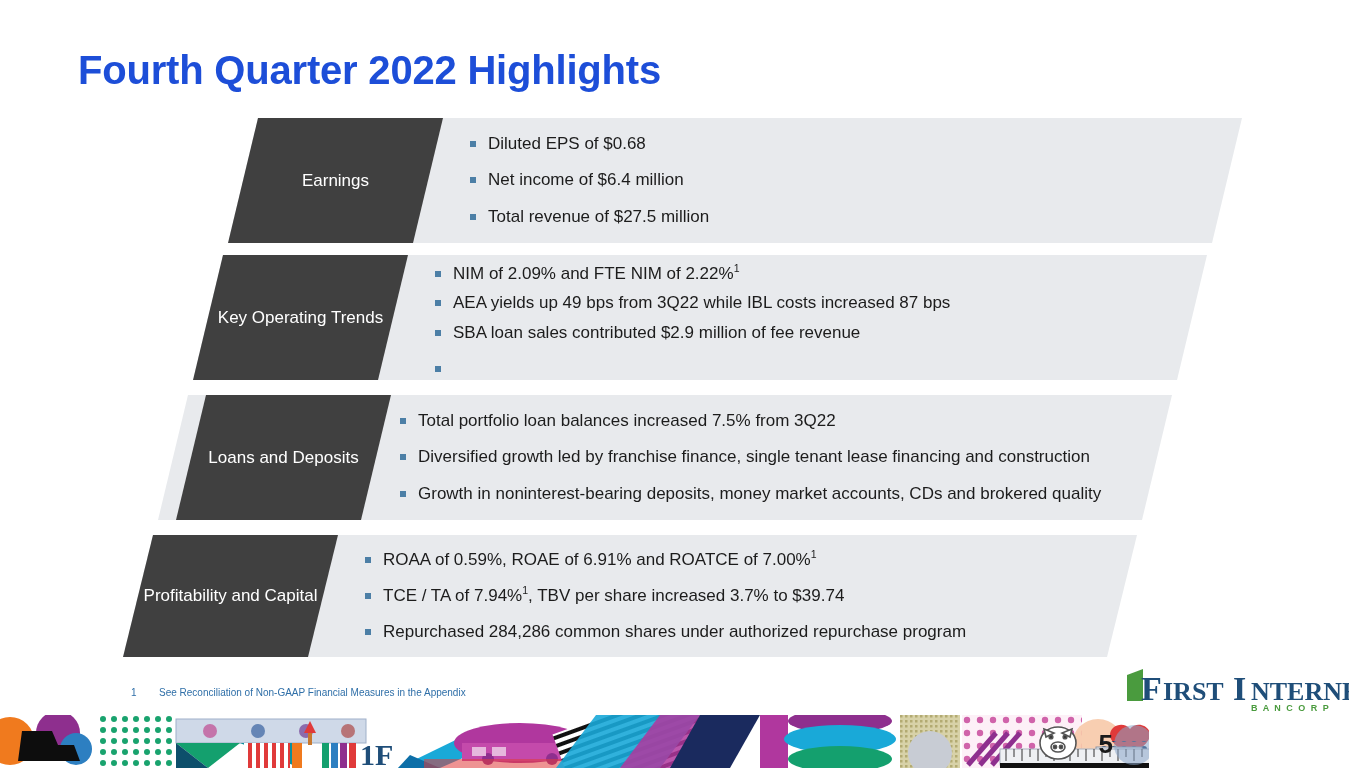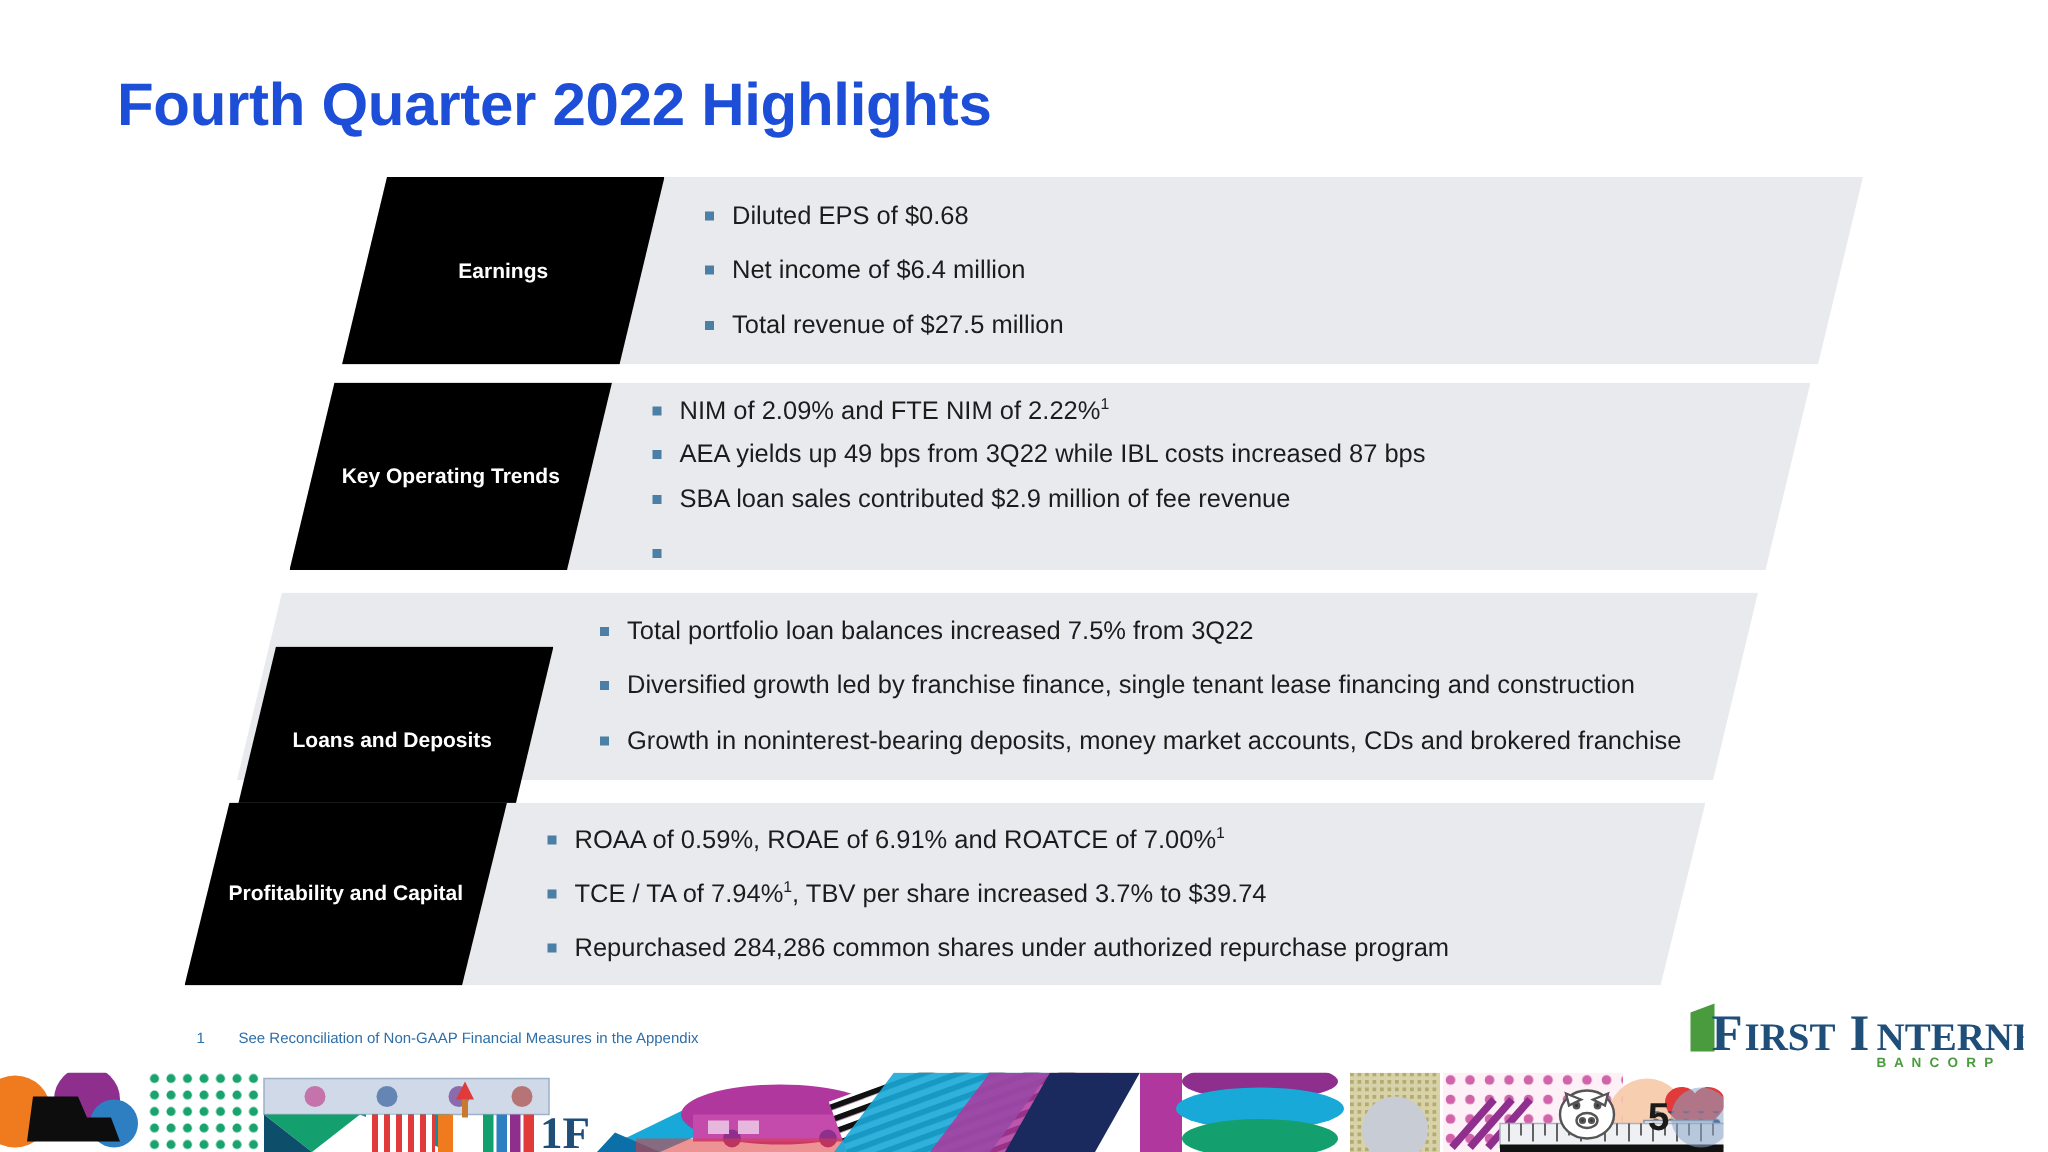--- a/index.html
+++ b/index.html
@@ -20,24 +20,24 @@
 
   
   .band { position:absolute; }
   .band .gray {
     position:absolute; left:0; top:0; height:100%;
     background:#e8eaed;
     clip-path: polygon(var(--sk) 0, 100% 0, calc(100% - var(--sk)) 100%, 0 100%);
   }
   .band .label {
     position:absolute; top:0; height:100%;
-    background:#000000;
+    background:#404040;
     clip-path: polygon(var(--sk) 0, 100% 0, calc(100% - var(--sk)) 100%, 0 100%);
     display:flex; align-items:center; justify-content:center;
-    color:#ffffff; font-weight:bold; font-size:14px;
+    color:#ffffff; font-weight:normal; font-size:17px;
     text-align:center; line-height:1.28;
   }
   .band .bullets {
     position:absolute; top:0; height:100%;
     display:flex; flex-direction:column; justify-content:center;
   }
   .bullet {
     display:flex; align-items:flex-start;
     font-size:17px; color:#1c1c1c; line-height:1.3;
   }
@@ -116,35 +116,35 @@
             <span class="mark"></span>
             <span class="txt">SBA loan sales contributed $2.9 million of fee revenue</span>
           </div>
           <div class="bullet" style="margin: 7px 0px;">
             <span class="mark"></span>
           </div>
         </div>
       </div>
       <div class="band" style="left: 0px; top: 395px; width: 1365px; height: 125px;">
         <div class="gray" style="--sk: 30px; left: 158px; width: 1014px;"></div>
-        <div class="label" style="--sk: 30px; left: 154px; width: 215px; margin-top: 36px;">
+        <div class="label" style="--sk: 30px; left: 176px; width: 215px;">
           <span>Loans and Deposits</span>
         </div>
         <div class="bullets" style="left: 400px; width: 913px;">
           <div class="bullet" style="margin: 7px 0px;">
             <span class="mark"></span>
             <span class="txt">Total portfolio loan balances increased 7.5% from 3Q22</span>
           </div>
           <div class="bullet" style="margin: 7px 0px;">
             <span class="mark"></span>
             <span class="txt">Diversified growth led by franchise finance, single tenant lease financing and construction</span>
           </div>
           <div class="bullet" style="margin: 7px 0px;">
             <span class="mark"></span>
-            <span class="txt">Growth in noninterest-bearing deposits, money market accounts, CDs and brokered franchise</span>
+            <span class="txt">Growth in noninterest-bearing deposits, money market accounts, CDs and brokered quality</span>
           </div>
         </div>
       </div>
       <div class="band" style="left: 0px; top: 535px; width: 1365px; height: 122px;">
         <div class="gray" style="--sk: 30px; left: 123px; width: 1014px;"></div>
         <div class="label" style="--sk: 30px; left: 123px; width: 215px;">
           <span>Profitability and Capital</span>
         </div>
         <div class="bullets" style="left: 365px; width: 913px;">
           <div class="bullet" style="margin: 7px 0px;">

